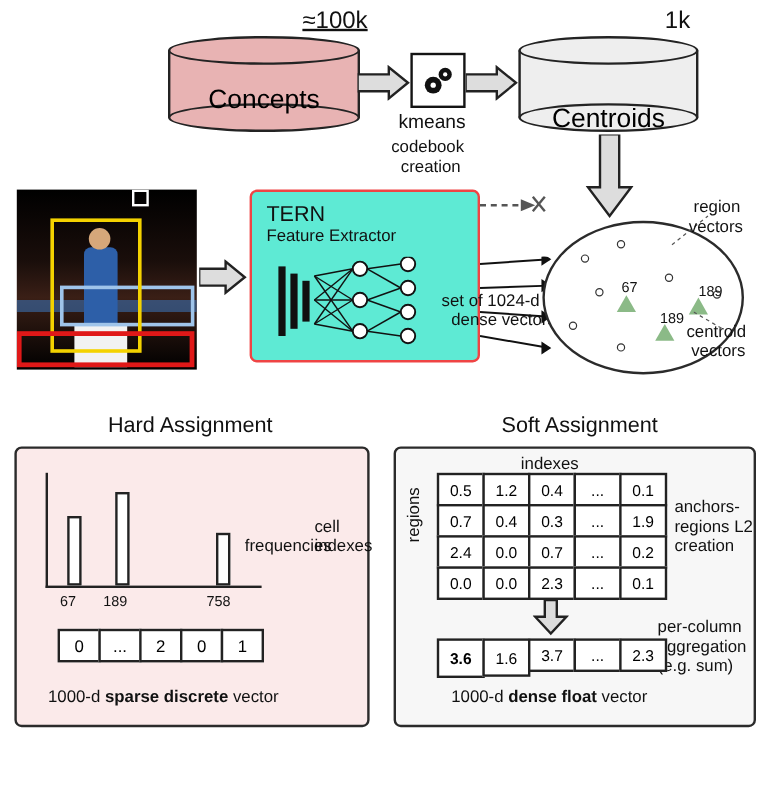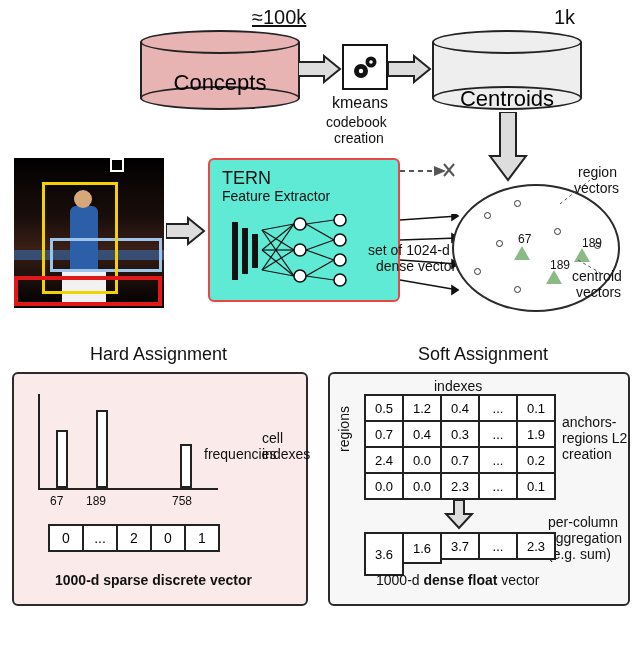--- a/index.html
+++ b/index.html
@@ -328,21 +328,21 @@
   <div class="lbl-sm" style="left:216px; top:56px;margin-left:32px;">cell indexes</div>
   <div class="lbl-sm" style="left:190px; top:72px;text-align:center;">frequencies</div>
 
   <div class="cells" style="left:36px; top:150px;">
     <div class="cell">0</div>
     <div class="cell">...</div>
     <div class="cell">2</div>
     <div class="cell">0</div>
     <div class="cell">1</div>
   </div>
-  <div class="lbl-sm" style="left:41px; top:198px;font-weight:bold;">
+  <div class="lbl-sm" style="left:26px; top:198px;">
     <span>1000-d </span>
     <b>sparse discrete</b>
     <span> vector</span>
   </div>
 </div>
 
 <div class="panel" style="left:328px; top:372px; width:302px; height:234px; background:#f7f7f7;">
   <div class="lbl-sm" style="left:104px; top:4px;">indexes</div>
   <div class="lbl-sm" style="left:6px; top:78px; transform:rotate(-90deg); transform-origin:left top;">regions</div>
 
@@ -373,21 +373,21 @@
   <div class="lbl-sm" style="left:232px; top:72px;">creation</div>
 
   <svg style="position:absolute; left:114px; top:126px;" width="30" height="30">
     <polygon points="10,0 20,0 20,14 28,14 15,28 2,14 10,14" fill="#ddd" stroke="#222" stroke-width="2"></polygon>
   </svg>
   <div class="lbl-sm" style="left:218px; top:140px;">per-column</div>
   <div class="lbl-sm" style="left:218px; top:156px;">aggregation</div>
   <div class="lbl-sm" style="left:218px; top:172px;">(e.g. sum)</div>
 
   <div class="aggrow" style="left:36px; top:160px;">
-    <div class="gcell" style="height:44px;">3.6</div>
+    <div class="gcell" style="height:33px;font-weight:bold;">3.6</div>
     <div class="gcell" style="height:32px;">1.6</div>
     <div class="gcell" style="height:28px;">3.7</div>
     <div class="gcell" style="height:28px;">...</div>
     <div class="gcell" style="height:28px;">2.3</div>
   </div>
   <div class="lbl-sm" style="left:46px; top:198px;">
     <span>1000-d </span>
     <b>dense float</b>
     <span> vector</span>
   </div>

